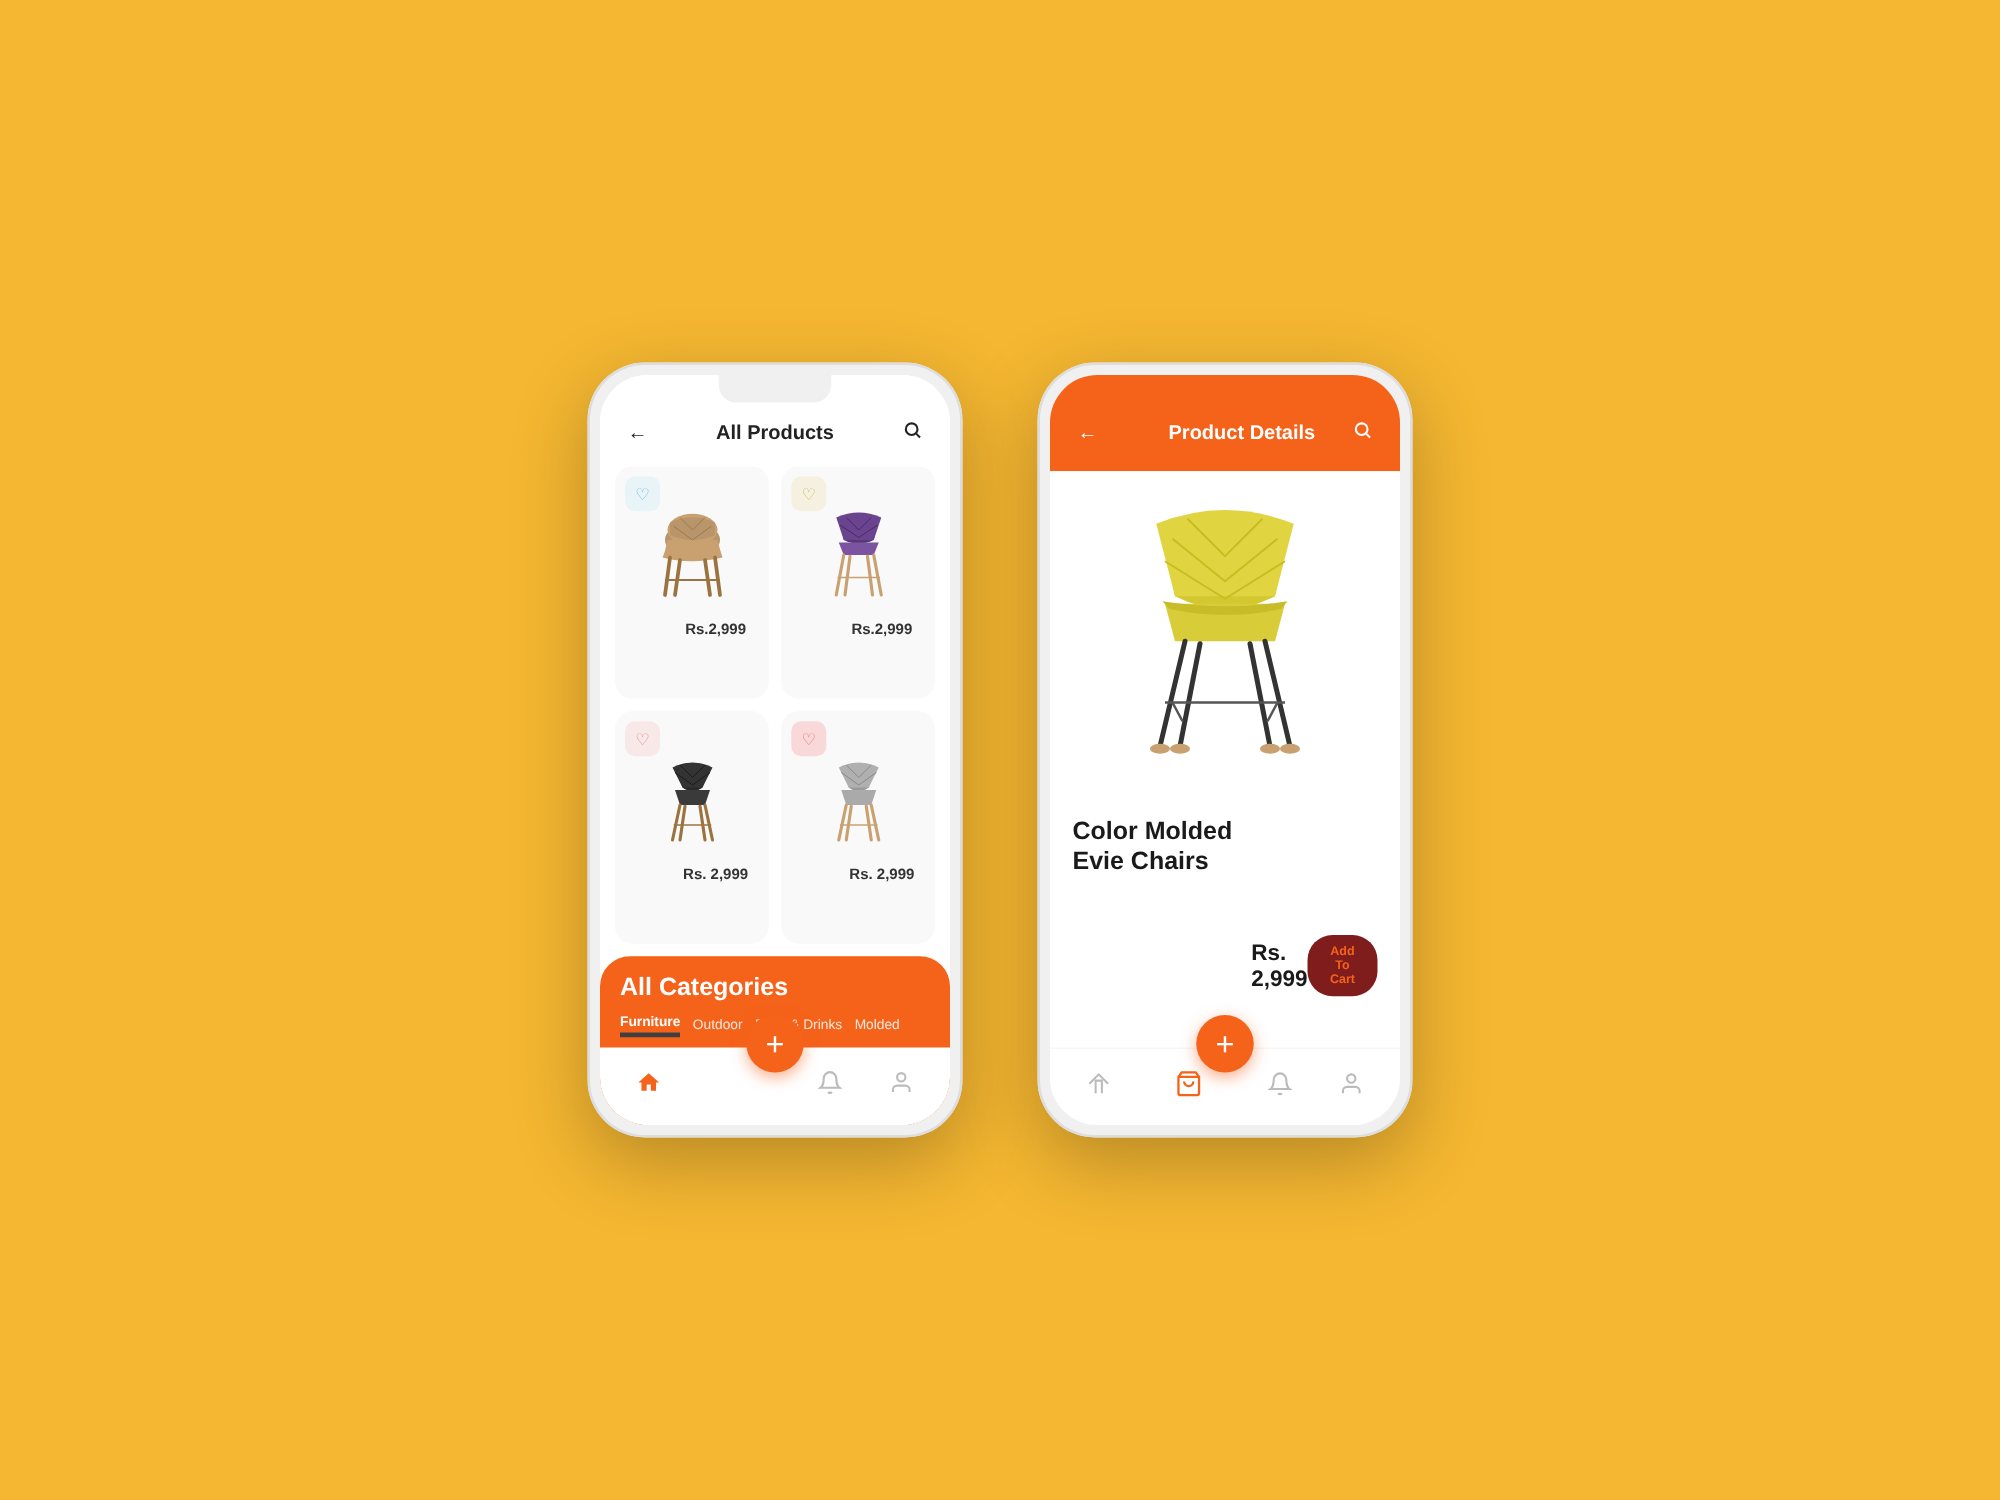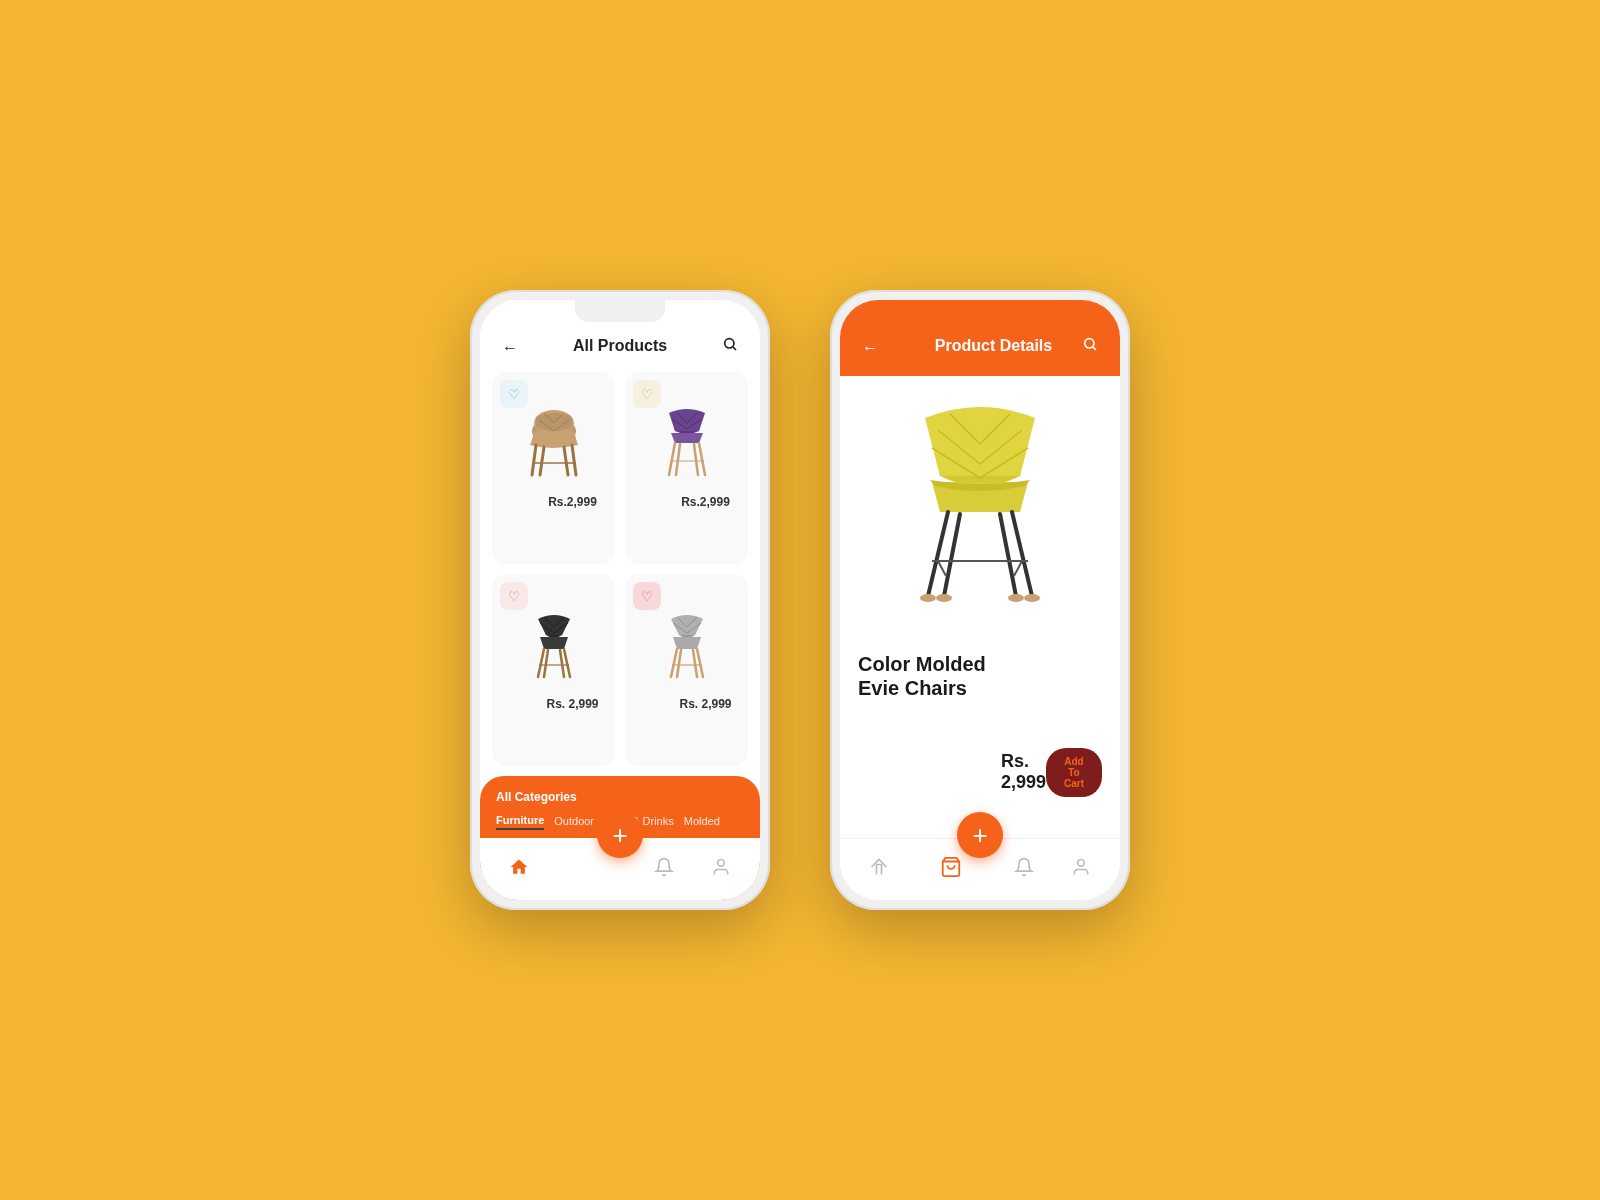--- a/index.html
+++ b/index.html
@@ -136,21 +136,21 @@
 
     
     .bottom-panel {
       background: #F5621A;
       border-radius: 24px 24px 38px 38px;
       padding: 14px 16px 70px;
       position: relative;
     }
 
     .panel-title {
-      font-size: 12px;
+      font-size: 20px;
       font-weight: 800;
       color: #fff;
       margin-bottom: 8px;
     }
 
     .category-tabs {
       display: flex;
       gap: 10px;
       overflow: hidden;
     }
@@ -161,21 +161,21 @@
       white-space: nowrap;
       background: none;
       border: none;
       cursor: pointer;
       padding: 2px 0;
     }
 
     .cat-tab.active {
       color: #fff;
       font-weight: 700;
-      border-bottom: 2px solid #404040;
+      border-bottom: 4px solid #404040;
     }
 
     
     .bottom-nav {
       position: absolute;
       bottom: 0;
       left: 0;
       right: 0;
       height: 62px;
       display: flex;

